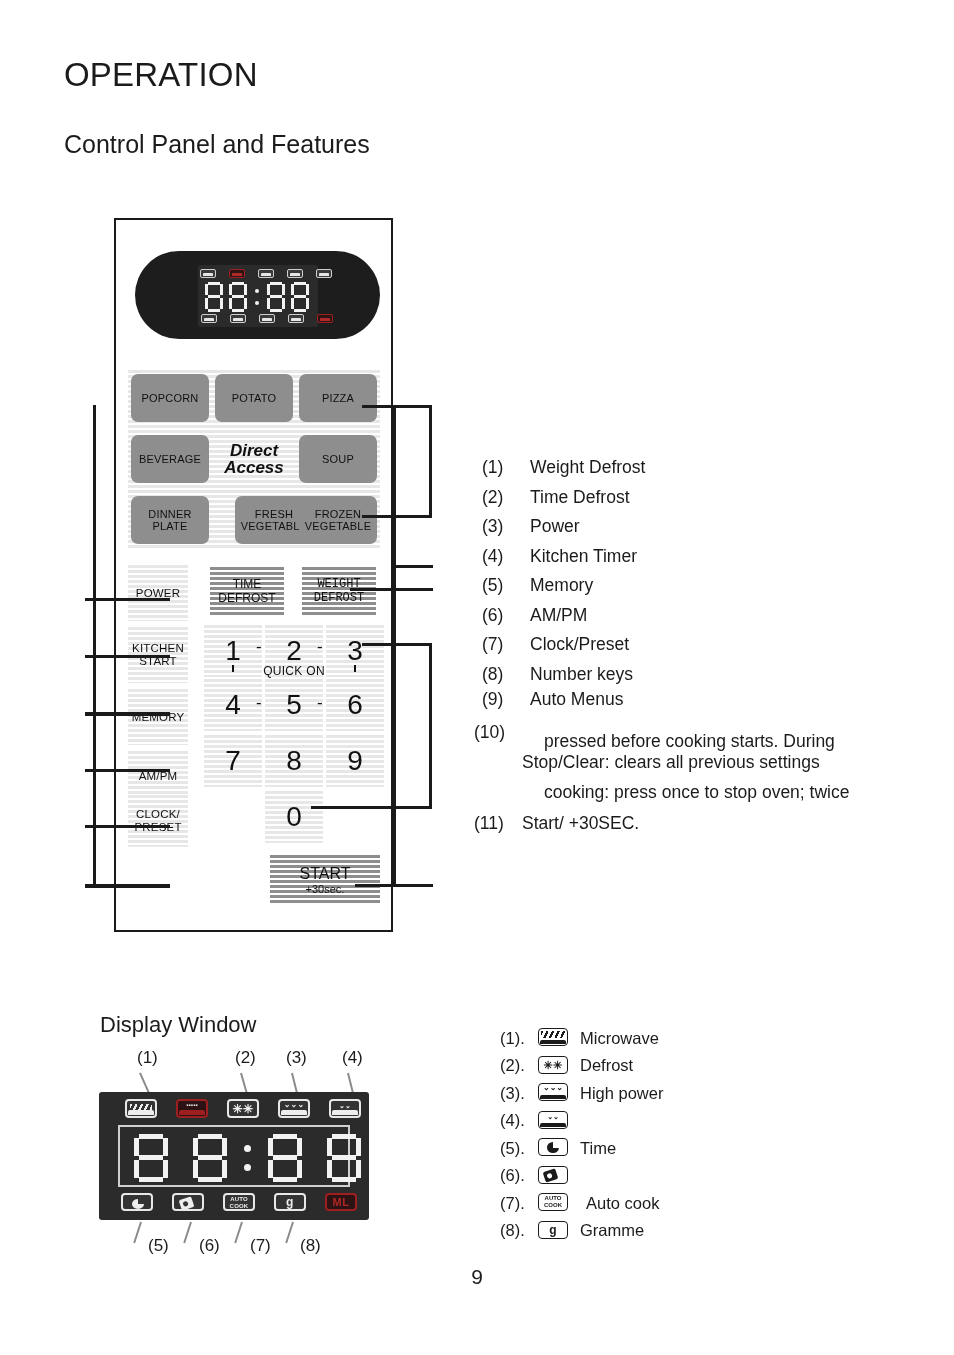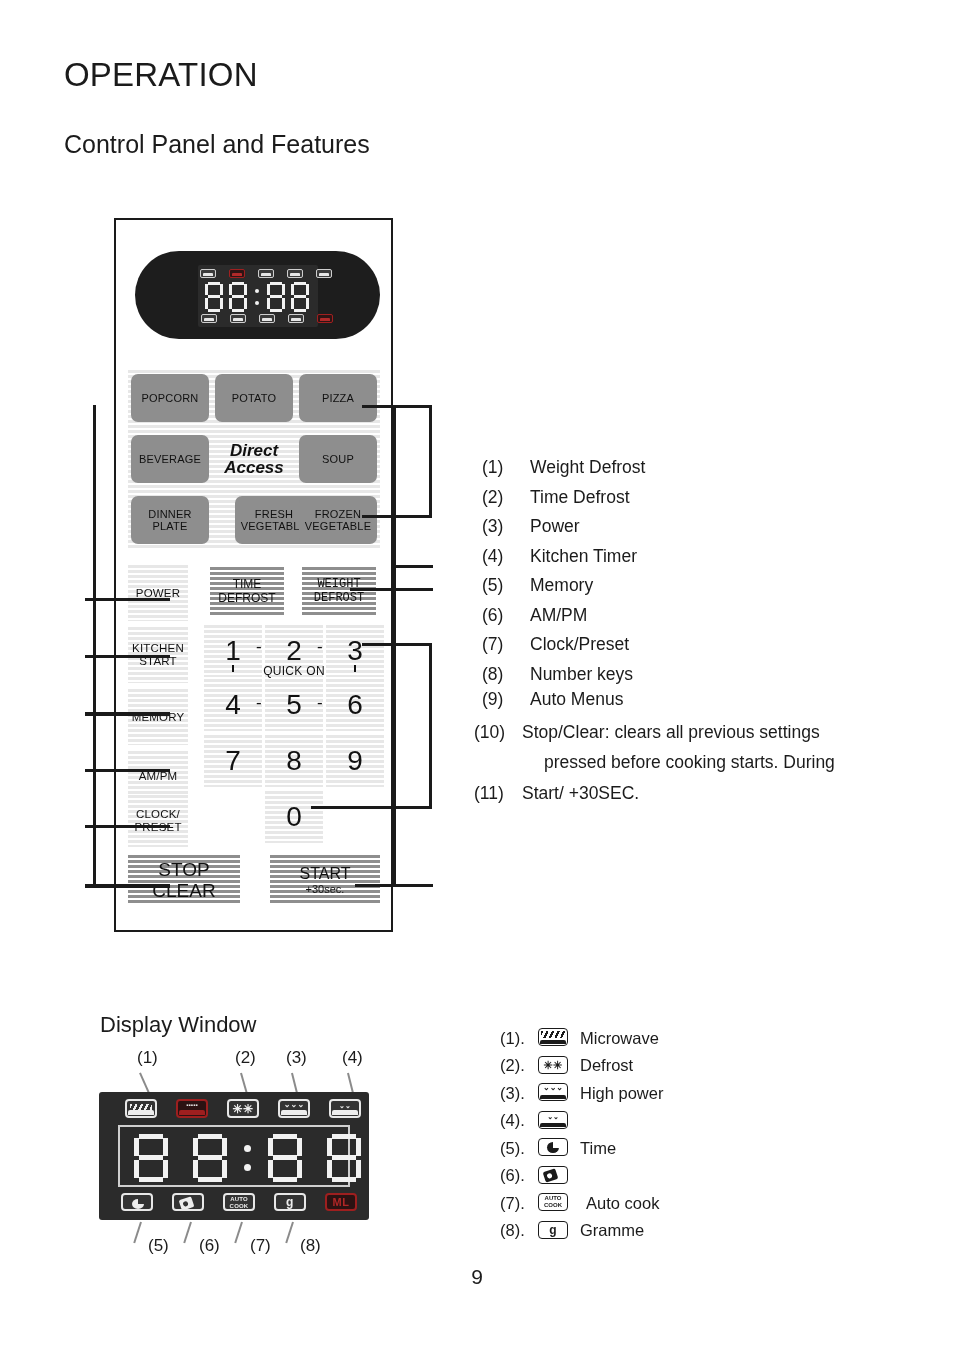--- a/index.html
+++ b/index.html
@@ -406,24 +406,20 @@
       <span>8</span>
     </div>
   <div class="stripe num-key" style="left:326px;top:735px;">
       <span>9</span>
     </div>
 
   <div class="stripe num-key" style="left:265px;top:791px;">
       <span>0</span>
     </div>
 
-  <div class="stripe-d bigkey" style="left:128px;top:855px;width:112px;height:50px;font-size:19px;line-height:21px;">
-    <div>STOP</div>
-    <div>CLEAR</div>
-  </div>
   <div class="stripe-d bigkey" style="left:270px;top:855px;width:110px;height:50px;">
     <div style="font-size:16px;line-height:18px;">START</div>
     <div style="font-size:11px;line-height:13px;">+30sec.</div>
   </div>
 
   <div class="ln ln-v" style="left:93px;top:405px;height:480px;"></div>
   <div class="ln ln-h" style="left:85px;top:598px;width:85px;"></div>
   <div class="ln ln-h" style="left:85px;top:655px;width:85px;"></div>
   <div class="ln ln-h" style="left:85px;top:712px;width:85px;height:3.5px;"></div>
   <div class="ln ln-h" style="left:85px;top:769px;width:85px;"></div>
@@ -479,22 +475,23 @@
         <div class="ltxt">Number keys</div>
       </div>
     <div class="lrow tight">
         <div class="lnum">(9)</div>
         <div class="ltxt">Auto Menus</div>
       </div>
 
     <div class="lrow wrap" style="margin-left:-8px;">
       <div class="lnum">(10)</div>
       <div class="ltxt">
+        <div style="margin-left:22px;margin-top:9px;">pressed before cooking starts. During</div>
         <div>Stop/Clear: clears all previous settings</div>
-        <div style="margin-left:22px;margin-top:9px;">pressed before cooking starts. During</div>
+        <div style="margin-left:22px;margin-top:9px;">cooking: press once to stop oven; twice</div>
       </div>
     </div>
     <div class="lrow" style="margin-left:-8px;margin-top:10px;">
       <div class="lnum">(11)</div>
       <div class="ltxt">Start/ +30SEC.</div>
     </div>
   </div>
 
   <div id="dw-title">Display  Window</div>
 

